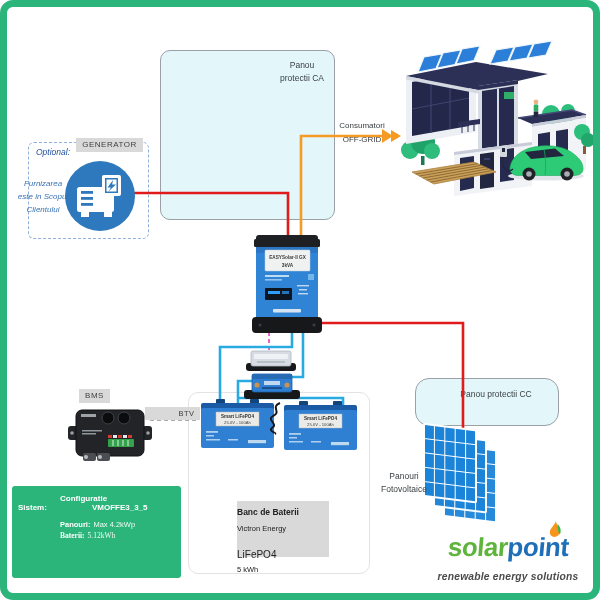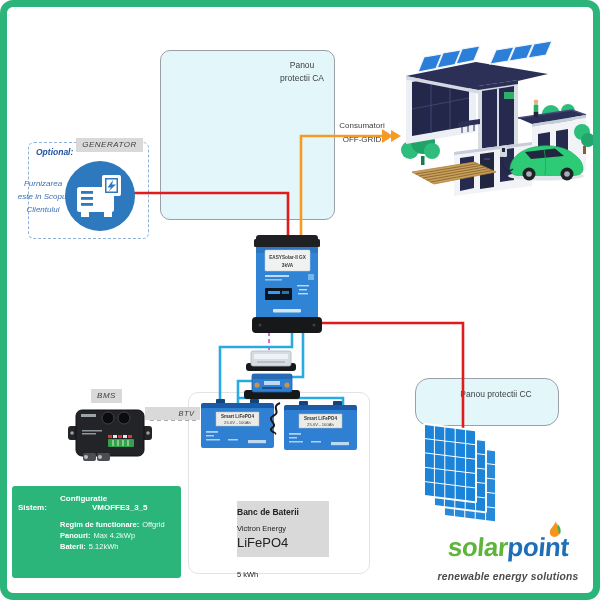--- a/index.html
+++ b/index.html
@@ -3,21 +3,21 @@
 <meta charset="utf-8">
 <style>
   html,body{margin:0;padding:0;background:#fff;}
   .stage{position:relative;width:600px;height:600px;background:#fff;overflow:hidden;
          font-family:"Liberation Sans",sans-serif;}
   .abs{position:absolute;}
   .t{color:#3c4043;}
   svg text{font-family:"Liberation Sans",sans-serif;}
   .cyanbox{background:#E3F7FB;border:1px solid #9aa0a6;}
   .graylabel{background:#D9D9D9;color:#3f3f3f;text-align:center;
-             font-size:8px;letter-spacing:.5px;font-style:italic;}
+             font-size:8px;letter-spacing:.5px;}
   .cfg{background:#2CB57A;border-radius:3px;color:#fff;}
   .cfg b{margin-right:3px;margin-left:42px;}
   .cfg .val{color:#eefbf4;}
   .borderframe{left:0;top:0;width:600px;height:600px;border:7px solid #2CB57A;
                border-radius:13px;box-sizing:border-box;z-index:10;pointer-events:none;}
   .wordmark{font-weight:bold;font-size:26px;letter-spacing:-0.5px;transform:skewX(-5deg);
             position:relative;display:inline-block;line-height:1;}
   .tagline{font-weight:bold;font-style:italic;font-size:10.3px;color:#4b4b4d;
            letter-spacing:.2px;margin-top:11px;}
 </style>
@@ -40,37 +40,34 @@
     <div class="t" style="text-align:center;margin-top:10px;font-size:8.5px;padding-left:18px;">Panou protectii CC</div>
   </div>
 
   <div class="abs" style="left:28px;top:142px;width:119px;height:95px;border:1.6px dashed #8FB0D8;
               border-radius:6px;z-index:2;"></div>
 
   <div class="abs" style="left:237px;top:501px;width:92px;height:56px;background:#D9D9D9;color:#222;
               text-align:left;z-index:2;">
     <div style="font-size:8.5px;font-weight:bold;margin-top:6px;">Banc de Baterii</div>
     <div style="font-size:7.5px;margin-top:7px;">Victron Energy</div>
-    <div style="font-size:13px;margin-top:2px;">LiFePO4</div>
-    <div style="font-size:7.5px;margin-top:20px;">5 kWh</div>
+    <div style="font-size:10px;margin-top:16px;">LiFePO4</div>
+    <div style="font-size:7.5px;margin-top:5px;">5 kWh</div>
   </div>
 
   <div class="abs cfg" style="left:12px;top:486px;width:169px;height:92px;box-sizing:border-box;
               padding:8px 6px;font-size:7.5px;z-index:2;">
     <div style="font-size:8px;">
       <b>Configuratie Sistem:</b><b>VMOFFE3_3_5</b>
     </div>
     <div style="height:8px;"></div>
     <div class="cfg-row" style="line-height:10.8px;">
-      <b>Regim de functionare:</b><span class="val">Offgrid</span>
-    </div>
-    <div class="cfg-row" style="line-height:10.8px;">
       <b>Panouri:</b><span class="val">Max 4.2kWp</span>
     </div>
-    <div class="cfg-row" style="line-height:10.8px;">
+    <div class="cfg-row" style="line-height:10.8px;font-family:Liberation Serif, serif;">
       <b>Baterii:</b><span class="val">5.12kWh</span>
     </div>
   </div>
 
   <svg class="abs" style="left:0;top:0;width:600px;height:600px;z-index:4;pointer-events:none;" viewBox="0 0 600 600">
     <path d="M134,193 H288 V240" stroke="#E01B1B" stroke-width="2.6" fill="none"></path>
     <path d="M301,240 V136 H382" stroke="#F59A23" stroke-width="2.6" fill="none"></path>
     <polygon points="382,129 393,136 382,143" fill="#F59A23"></polygon>
     <polygon points="391,130 401,136 391,142" fill="#F59A23"></polygon>
     <path d="M316,323 H463 V442" stroke="#E01B1B" stroke-width="2.6" fill="none"></path>
@@ -308,38 +305,42 @@
     <g transform="translate(14,12) skewY(7)" opacity="0.97">
         <use href="#pvpanel"></use>
       </g>
     <g transform="translate(4,2) skewY(7)">
         <use href="#pvpanel"></use>
       </g>
   </svg>
 
   <div class="abs graylabel" style="left:76px;top:138px;width:67px;height:14px;line-height:14px;z-index:7;">GENERATOR</div>
 
-  <div class="abs" style="left:36px;top:147px;font-size:8.5px;font-weight:bold;font-style:italic;color:#1F4E9E;z-index:7;">Optional:</div>
+  <div class="abs" style="left:36px;top:147px;font-size:8.5px;font-weight:normal;font-style:italic;color:#1F4E9E;z-index:7;">Optional:</div>
 
   <div class="abs" style="left:14px;top:178px;width:58px;font-size:8px;font-style:italic;color:#3A72B4;
               text-align:center;line-height:1.6;z-index:7;">
     <div>Furnizarea</div>
     <div>este in Scopul</div>
     <div>Clientului</div>
   </div>
 
   <div class="abs t" style="left:330px;top:121px;width:64px;text-align:center;font-size:8px;z-index:7;">
     <div>Consumatori</div>
     <div style="margin-top:5px;">OFF-GRID</div>
   </div>
 
-  <div class="abs graylabel" style="left:91px;top:389px;width:31px;height:14px;line-height:14px;z-index:7;">BMS</div>
+  <div class="abs graylabel" style="left:79px;top:389px;width:31px;height:14px;line-height:14px;z-index:7;">BMS</div>
 
   <div class="abs graylabel" style="left:145px;top:407px;width:27px;height:13px;line-height:13px;font-size:7.5px;z-index:7;padding-left:28px;">BTV</div>
 
+  <div class="abs t" style="left:374px;top:470px;width:60px;text-align:center;font-size:8.5px;line-height:1.5;z-index:7;">
+    <div>Panouri</div>
+    <div>Fotovoltaice</div>
+  </div>
 
   <div class="abs" style="left:432px;top:534px;width:152px;text-align:center;z-index:7;">
     <div class="wordmark">
       <span style="color:#5FB43C;">solar</span><span style="color:#1E6FB8;">point</span>
       <svg style="position:absolute;left:99px;top:-13px;width:14px;height:18px;" viewBox="0 0 14 18">
         <path d="M6.5,0 C7.5,4 11.5,6 11.5,11 A5,5 0 0 1 1.5,11 C1.5,7 5.5,5 6.5,0 Z" fill="#F7941D"></path>
         <path d="M8.5,3 C12,6.5 13,9.5 11.8,13.5 C10,11.5 9,8 8.5,3 Z" fill="#3AB54A"></path>
       </svg>
     </div>
     <div class="tagline">renewable energy solutions</div>

